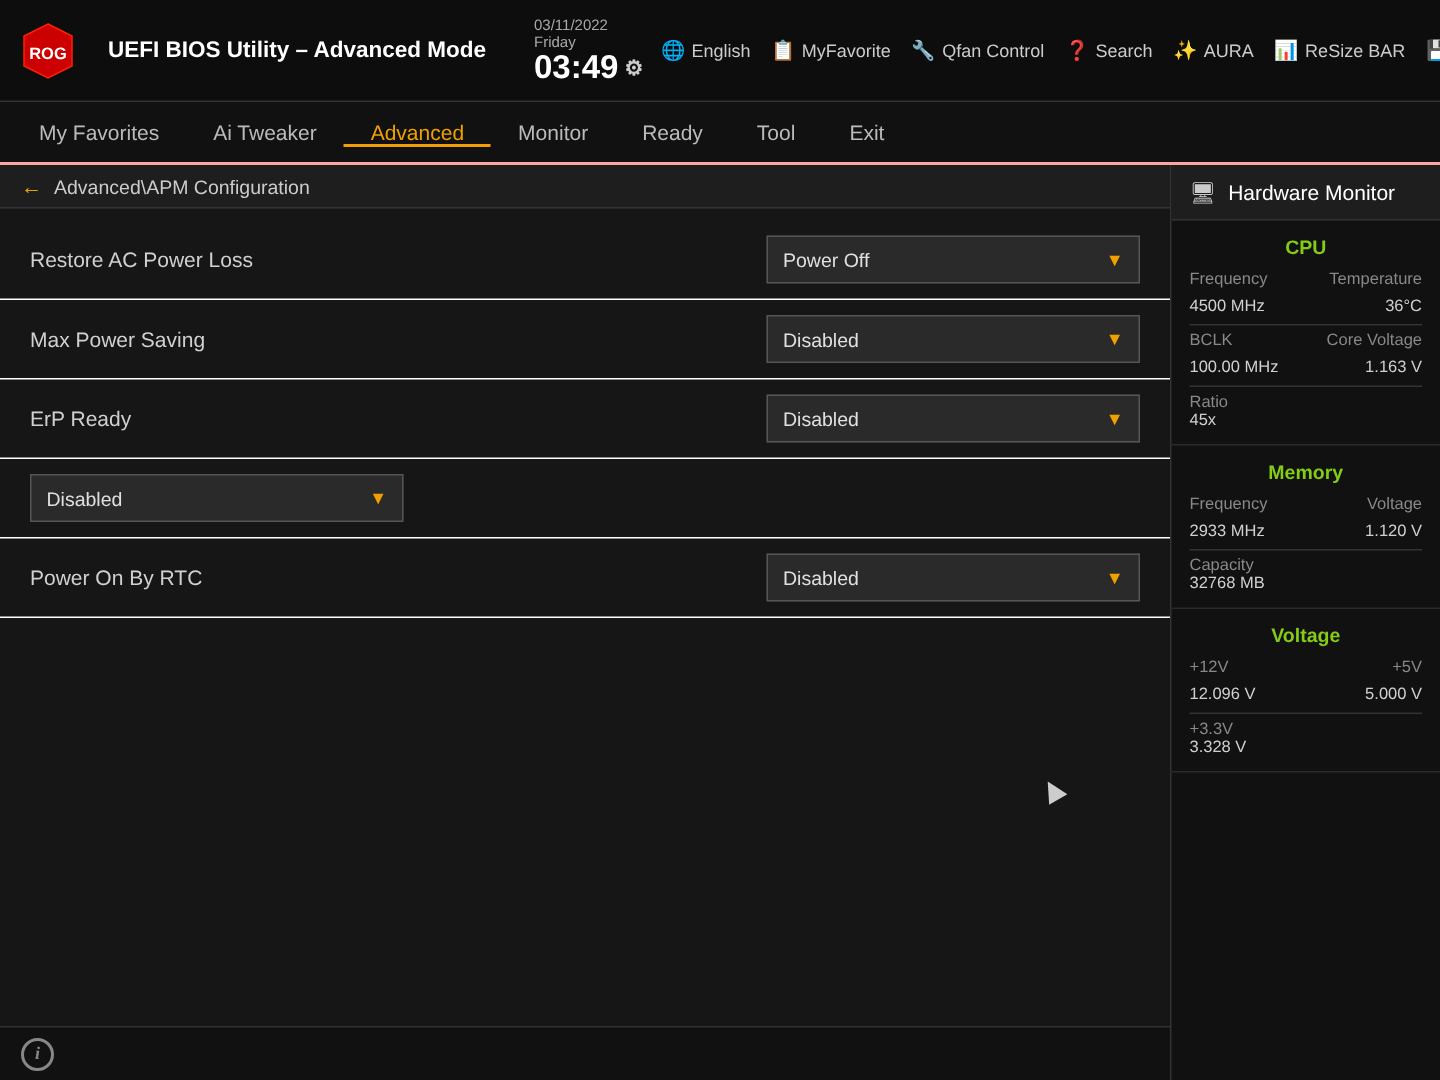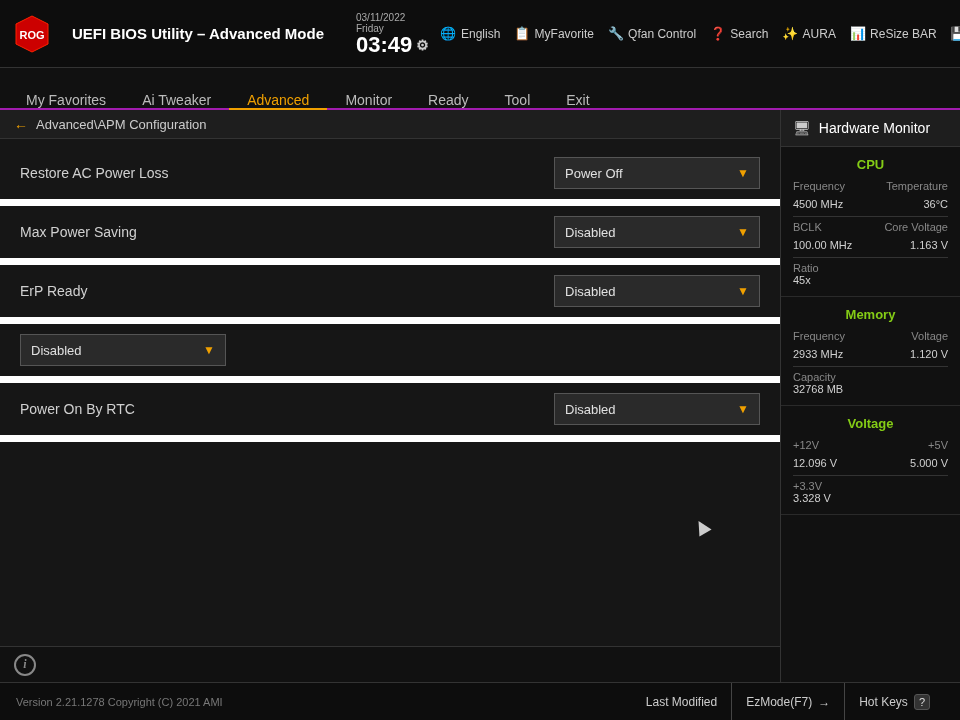--- a/index.html
+++ b/index.html
@@ -125,23 +125,23 @@
 
     .tool-icon {
       font-size: 13px;
     }
 
     
     .nav-bar {
       background: #111;
       height: 42px;
       display: flex;
-      align-items: flex-end;
+      align-items: center;
       padding: 0 8px;
-      border-bottom: 2px solid #a21caf;
+      border-bottom: 2px solid #fca5a5;
       flex-shrink: 0;
     }
 
     .nav-item {
       display: flex;
       align-items: center;
       padding: 0 18px;
       font-size: 14px;
       color: #bbb;
       cursor: pointer;
@@ -193,32 +193,32 @@
     .settings-area {
       flex: 1;
       padding: 8px 0;
       overflow-y: auto;
     }
 
     .setting-row {
       display: flex;
       align-items: center;
       padding: 10px 20px;
-      border-bottom: 7px solid #ffffff;
+      border-bottom: 1px solid #ffffff;
       min-height: 48px;
     }
 
     .setting-label {
       flex: 1;
       font-size: 14px;
       color: #d0d0d0;
     }
 
     .setting-control {
-      width: 206px;
+      width: 249px;
       flex-shrink: 0;
     }
 
     .dropdown {
       width: 100%;
       background: #2a2a2a;
       border: 1px solid #555;
       color: #e0e0e0;
       padding: 6px 10px;
       font-size: 13px;
@@ -582,34 +582,18 @@
           <span class="hw-value">5.000 V</span>
         </div>
         <div class="hw-divider"></div>
         <div class="hw-label">+3.3V</div>
         <div class="hw-value">3.328 V</div>
       </div>
 
     </div>
   </div>
 
-  <div class="footer-bar">
-    <span class="footer-version">Version 2.21.1278 Copyright (C) 2021 AMI</span>
-    <div class="footer-actions">
-      <div class="footer-action-item">
-        <span>Last Modified</span>
-      </div>
-      <div class="footer-action-item">
-        <span>EzMode(F7)</span>
-        <span>→</span>
-      </div>
-      <div class="footer-action-item">
-        <span>Hot Keys</span>
-        <span class="key-badge">?</span>
-      </div>
-    </div>
-  </div>
 
   <div class="cursor-area">
     <div class="mouse-cursor"></div>
   </div>
 
 </div>
 
 </body></html>

